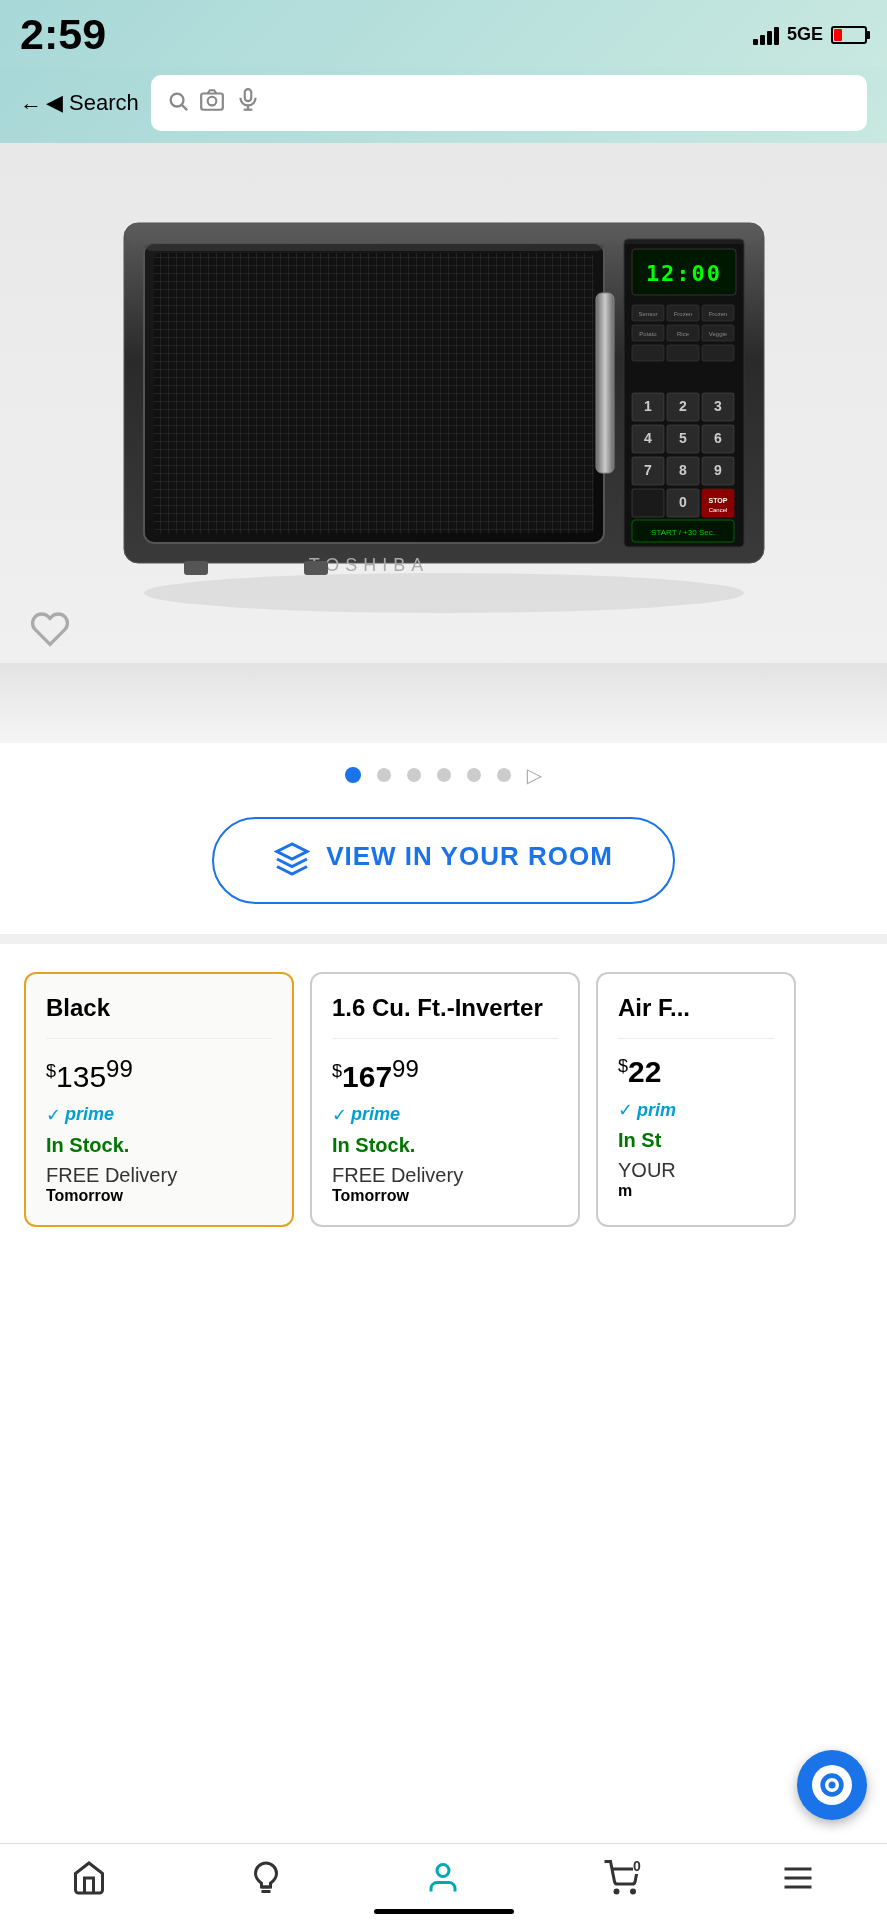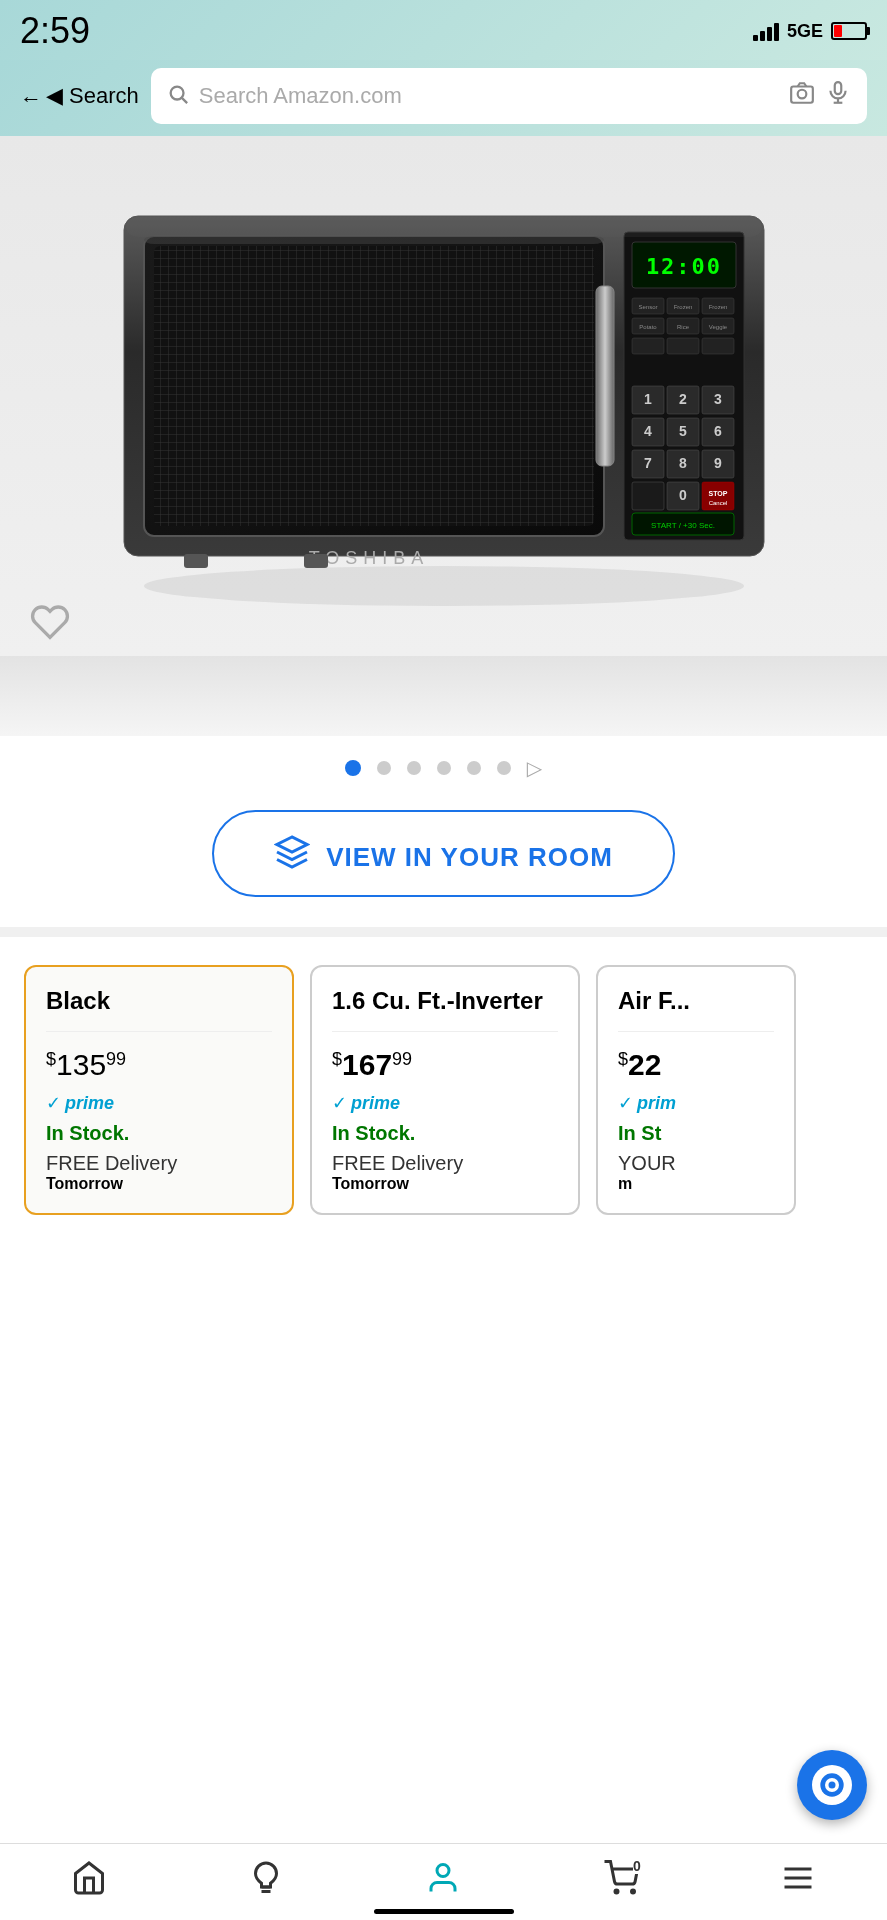--- a/index.html
+++ b/index.html
@@ -14,22 +14,22 @@
 
     
     .status-bar {
       background: linear-gradient(135deg, #a8d8d8 0%, #c8e8e0 100%);
       padding: 10px 20px 8px;
       display: flex;
       justify-content: space-between;
       align-items: center;
     }
     .status-time {
-      font-size: 36px;
-      font-weight: 400;
+      font-size: 43px;
+      font-weight: 700;
       color: #000;
     }
     .status-icons {
       display: flex;
       align-items: center;
       gap: 8px;
     }
     .signal-bars {
       display: flex;
       align-items: flex-end;
@@ -182,21 +182,21 @@
       background: #fff;
       display: flex;
       justify-content: center;
       padding: 10px 0 30px;
     }
     .view-room-btn {
       border: 2px solid #1a73e8;
       border-radius: 50px;
       padding: 22px 60px;
       display: flex;
-      align-items: flex-end;
+      align-items: flex-start;
       gap: 16px;
       cursor: pointer;
       background: #fff;
     }
     .view-room-text {
       font-size: 26px;
       font-weight: 700;
       color: #1a73e8;
       letter-spacing: 1px;
     }
@@ -250,21 +250,21 @@
       margin-bottom: 16px;
       padding-bottom: 16px;
       border-bottom: 1px solid #eee;
     }
     .card-price {
       font-size: 26px;
       color: #000;
       margin-bottom: 10px;
     }
     .price-dollar { font-size: 18px; vertical-align: super; }
-    .price-cents { font-size: 18px; vertical-align: super; }
+    .price-cents { font-size: 24px; vertical-align: super; }
     .prime-logo {
       display: flex;
       align-items: center;
       gap: 4px;
       margin-bottom: 8px;
     }
     .prime-check {
       color: #00a0d2;
       font-size: 18px;
     }
@@ -386,21 +386,20 @@
     <span>←</span>
     <span>◀ Search</span>
   </div>
   <div class="search-bar">
     <span class="search-icon-wrap">
       <svg width="22" height="22" viewBox="0 0 24 24" fill="none" stroke="#888" stroke-width="2.5">
         <circle cx="11" cy="11" r="7"></circle>
         <line x1="16.5" y1="16.5" x2="22" y2="22"></line>
       </svg>
     </span>
-    <span class="search-input-text">Search Amazon.com</span>
     <span class="search-cam-icon">
       <svg width="26" height="26" viewBox="0 0 24 24" fill="none" stroke="#888" stroke-width="2">
         <rect x="2" y="6" width="20" height="15" rx="2"></rect>
         <circle cx="12" cy="13" r="4"></circle>
         <path d="M8 6l2-3h4l2 3"></path>
       </svg>
     </span>
     <span class="search-mic-icon">
       <svg width="26" height="26" viewBox="0 0 24 24" fill="none" stroke="#888" stroke-width="2">
         <rect x="9" y="2" width="6" height="11" rx="3"></rect>

